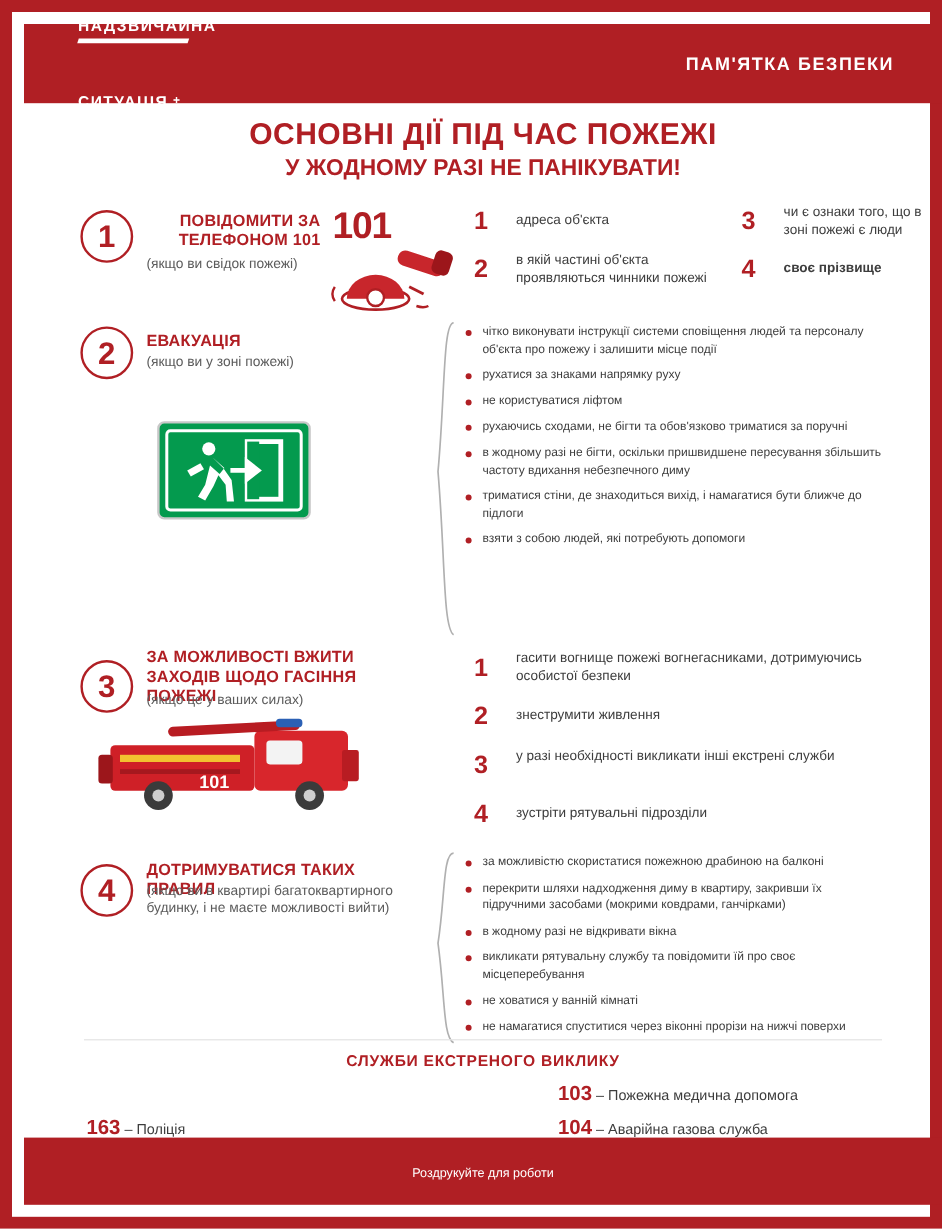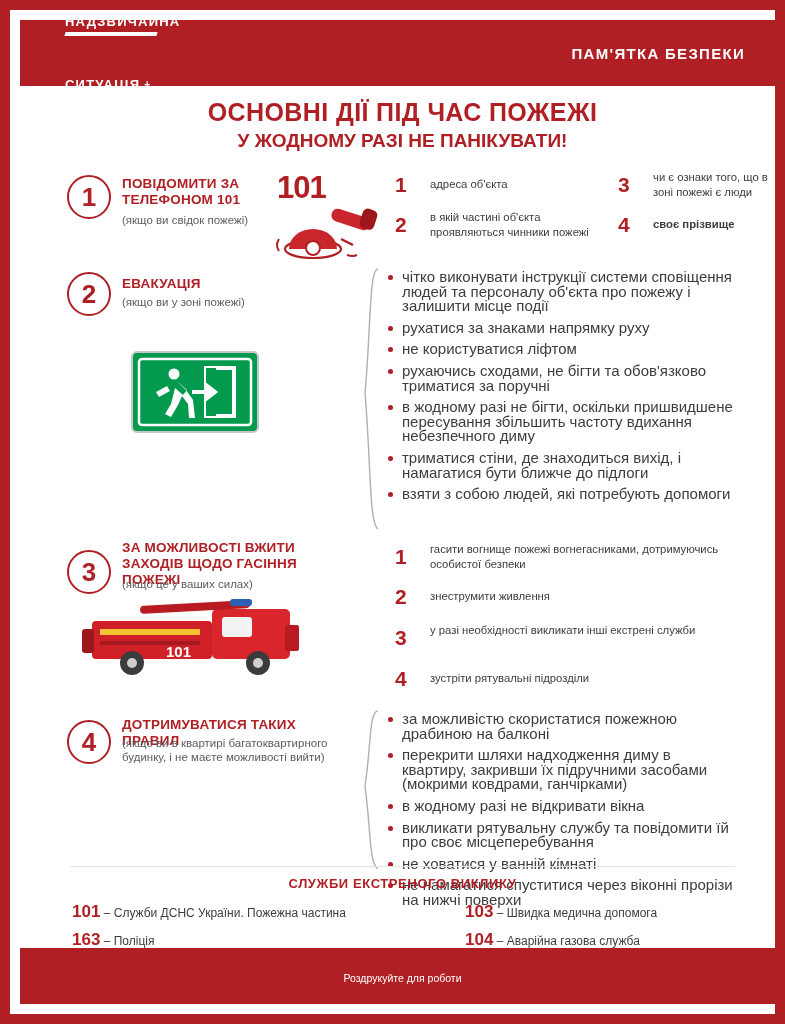--- a/index.html
+++ b/index.html
@@ -71,21 +71,21 @@
   .big-num{
     position:absolute;color:#b01f24;font-weight:bold;font-size:21px;
   }
   .num-text{
     position:absolute;font-size:11.3px;line-height:14.5px;color:#3d3d3d;
   }
   
   .bullet-list{position:absolute;}
   .bullet-item{
     position:relative;padding-left:16px;margin-bottom:7px;
-    font-size:15px;line-height:14.6px;color:#3d3d3d;
+    font-size:10px;line-height:14.6px;color:#3d3d3d;
   }
   .bullet-item:before{
     content:"";position:absolute;left:2px;top:5px;
     width:5px;height:5px;border-radius:50%;background:#b01f24;
   }
   .brace{position:absolute;color:#9d9d9d;}
   
   .services-title{
     position:absolute;top:866px;left:0;width:785px;text-align:center;
     color:#b01f24;font-weight:bold;font-size:13px;letter-spacing:.6px;
@@ -120,21 +120,21 @@
         <span class="logo-plus">+</span>
       </div>
     </div>
     <div class="header-title">ПАМ'ЯТКА БЕЗПЕКИ</div>
   </div>
 
   <div class="main-title">ОСНОВНІ ДІЇ ПІД ЧАС ПОЖЕЖІ</div>
   <div class="sub-title">У ЖОДНОМУ РАЗІ НЕ ПАНІКУВАТИ!</div>
 
   <div class="num-badge" style="left:57px;top:165px;">1</div>
-  <div class="sec-title" style="left:112px;top:166px;width:145px;">ПОВІДОМИТИ ЗА ТЕЛЕФОНОМ 101</div>
+  <div class="sec-title" style="left:112px;top:166px;width:145px;text-align:right;">ПОВІДОМИТИ ЗА ТЕЛЕФОНОМ 101</div>
   <div class="sec-sub" style="left:112px;top:203px;width:150px;">(якщо ви свідок пожежі)</div>
 
   <div style="position:absolute;left:265px;top:155px;width:115px;height:95px;">
     <div style="position:absolute;left:2px;top:5px;color:#b01f24;font-weight:bold;font-size:31px;letter-spacing:-1px;">101</div>
     <svg width="115" height="60" viewBox="0 0 115 60" style="position:absolute;left:0;top:38px;">
       <ellipse cx="38" cy="46" rx="28" ry="9" fill="#ffffff" stroke="#b01f24" stroke-width="2.2"></ellipse>
       <path d="M14 46 a24 20 0 0 1 48 0" fill="#c8262c"></path>
       <circle cx="38" cy="45" r="7" fill="#ffffff" stroke="#b01f24" stroke-width="2"></circle>
       <rect x="56" y="10" width="40" height="13" rx="6" fill="#c8262c" transform="rotate(18 76 16)"></rect>
       <rect x="86" y="6" width="15" height="20" rx="5" fill="#9c161b" transform="rotate(18 93 16)"></rect>
@@ -238,31 +238,27 @@
     <div class="bullet-item">перекрити шляхи надходження диму в квартиру, закривши їх підручними засобами (мокрими ковдрами, ганчірками)</div>
     <div class="bullet-item">в жодному разі не відкривати вікна</div>
     <div class="bullet-item">викликати рятувальну службу та повідомити їй про своє місцеперебування</div>
     <div class="bullet-item">не ховатися у ванній кімнаті</div>
     <div class="bullet-item">не намагатися спуститися через віконні прорізи на нижчі поверхи</div>
   </div>
 
   <div class="divider"></div>
   <div class="services-title">СЛУЖБИ ЕКСТРЕНОГО ВИКЛИКУ</div>
 
-  <div class="svc" style="left:62px;top:892px;">
-    <b>101</b>
-    <span>– Служби ДСНС України. Пожежна частина</span>
-  </div>
   <div class="svc" style="left:62px;top:920px;">
     <b>163</b>
     <span>– Поліція</span>
   </div>
   <div class="svc" style="left:455px;top:892px;">
     <b>103</b>
-    <span>– Швидка медична допомога</span>
+    <span>– Пожежна медична допомога</span>
   </div>
   <div class="svc" style="left:455px;top:920px;">
     <b>104</b>
     <span>– Аварійна газова служба</span>
   </div>
 
   <div class="footer-bar">
     <div class="footer-l2">Роздрукуйте для роботи</div>
   </div>
 

